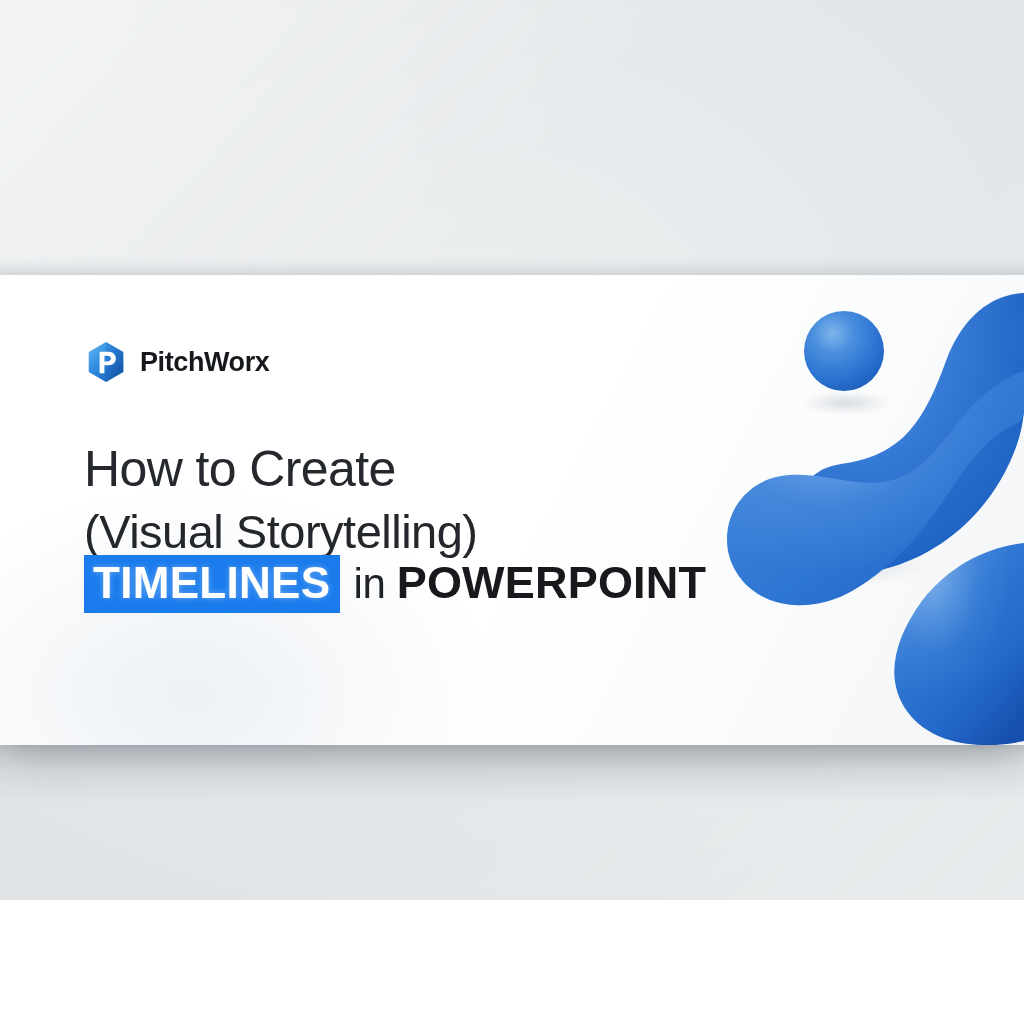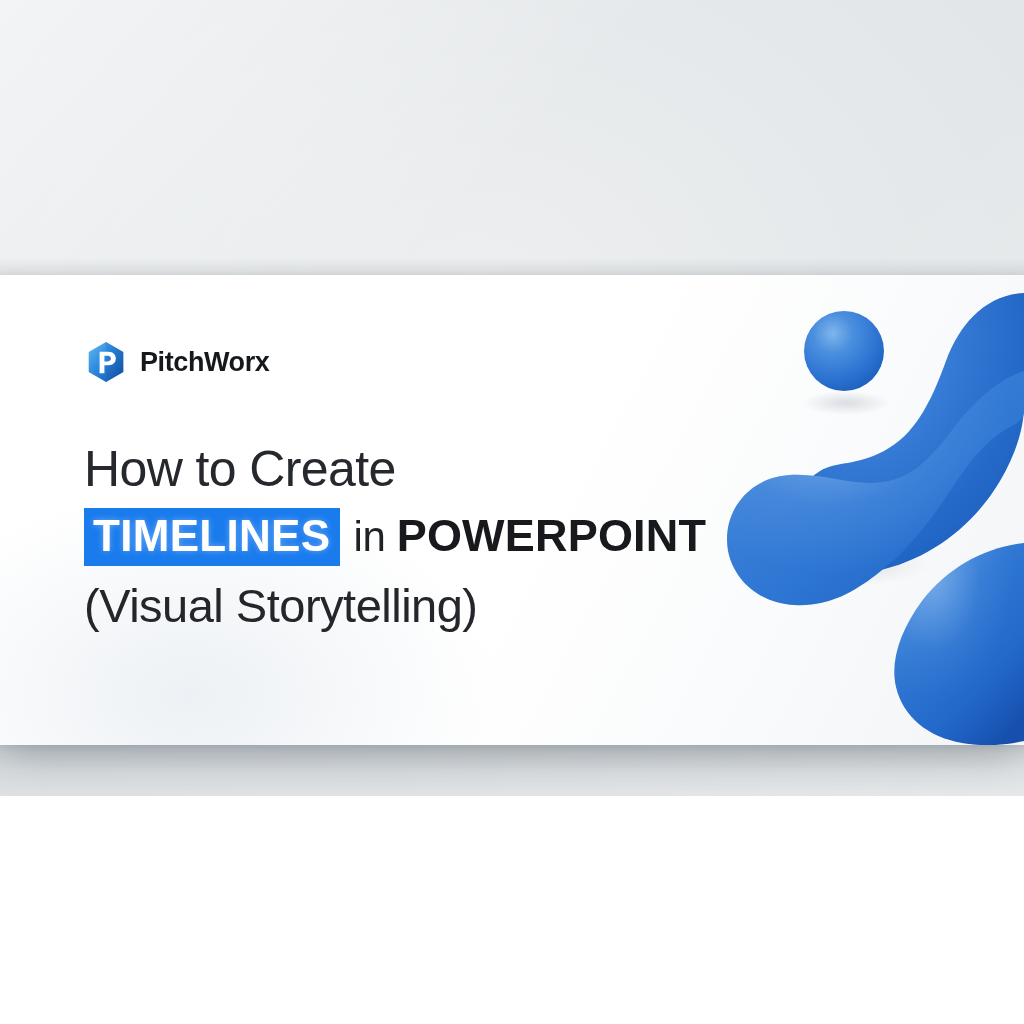--- a/index.html
+++ b/index.html
@@ -7,21 +7,21 @@
     padding: 0;
     width: 1024px;
     height: 1024px;
     overflow: hidden;
     font-family: "Liberation Sans", sans-serif;
   }
 
   #stage {
     position: relative;
     width: 1024px;
-    height: 796px;
+    height: 900px;
     background:
       radial-gradient(ellipse 900px 700px at 46% 38%, #EDEFF0 0%, #E6E9EB 45%, #DFE3E5 100%);
     overflow: hidden;
   }
 
   
   #stage::after {
     content: "";
     position: absolute;
     inset: 0;
@@ -288,22 +288,22 @@
                  C26.9,16.8 25.6,15.7 23.6,15.7 Z" fill="#FFFFFF" fill-rule="evenodd"></path>
       </svg>
     </span>
     <span class="logo-wordmark">PitchWorx</span>
   </div>
 
   <div class="headline">
 
     <div class="line line-1">How to Create</div>
 
+    <div class="line line-3">(Visual Storytelling)</div>
+
     <div class="line line-2">
       <span class="hl-chip">TIMELINES</span>
       <span class="word-in">in</span>
       <span class="word-ppt">POWERPOINT</span>
     </div>
-
-    <div class="line line-3">(Visual Storytelling)</div>
   </div>
 
 </div>
 
 </body></html>

